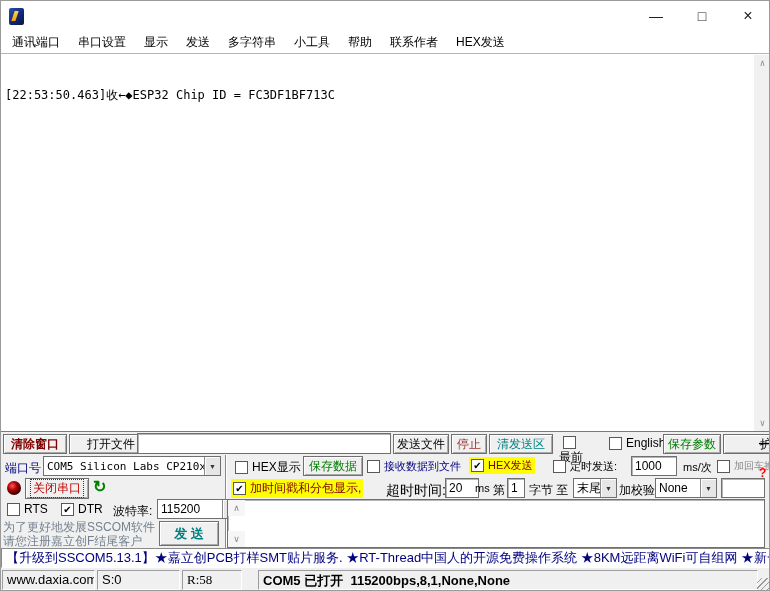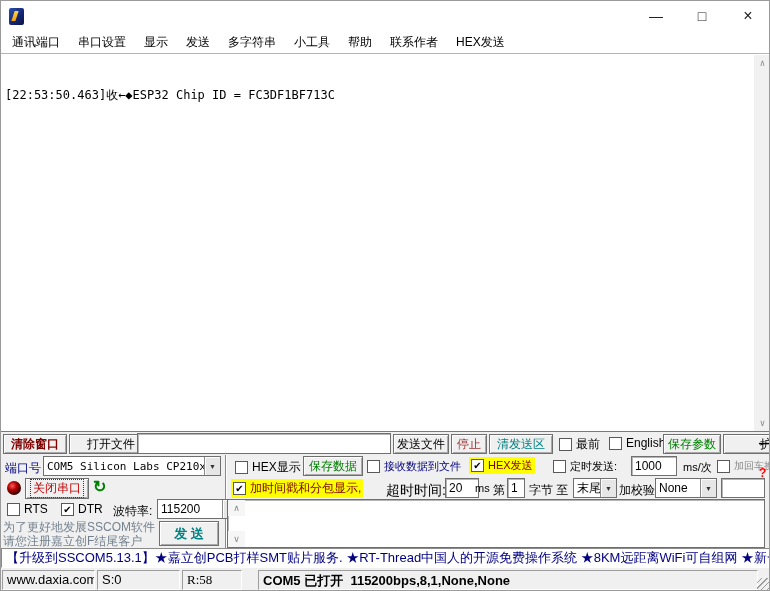--- a/index.html
+++ b/index.html
@@ -96,21 +96,21 @@
   </div>
 
   <div class="panel">
 
     <div class="btn" style="left:2px;top:2px;width:64px;font-weight:bold;color:#800000;">清除窗口</div>
     <div class="btn" style="left:68px;top:2px;width:84px;">打开文件</div>
     <div class="inputbox" style="left:136px;top:1px;width:254px;height:21px;"></div>
     <div class="btn" style="left:392px;top:2px;width:56px;">发送文件</div>
     <div class="btn" style="left:450px;top:2px;width:36px;color:#993333;">停止</div>
     <div class="btn" style="left:488px;top:2px;width:64px;color:#008080;">清发送区</div>
-    <label class="cbrow" style="left:558px;top:4px;">
+    <label class="cbrow" style="left:558px;top:4px;flex-direction:column;">
       <span class="cb"></span>
       <span>最前</span>
     </label>
     <label class="cbrow" style="left:608px;top:4px;">
       <span class="cb"></span>
       <span>English</span>
     </label>
     <div class="btn" style="left:662px;top:2px;width:58px;color:#008000;">保存参数</div>
     <div class="btn" style="left:722px;top:2px;width:34px;padding-left:48px;">扩展</div>
     <div class="lbl" style="left:758px;top:3px;font-weight:bold;font-size:14px;">—</div>

